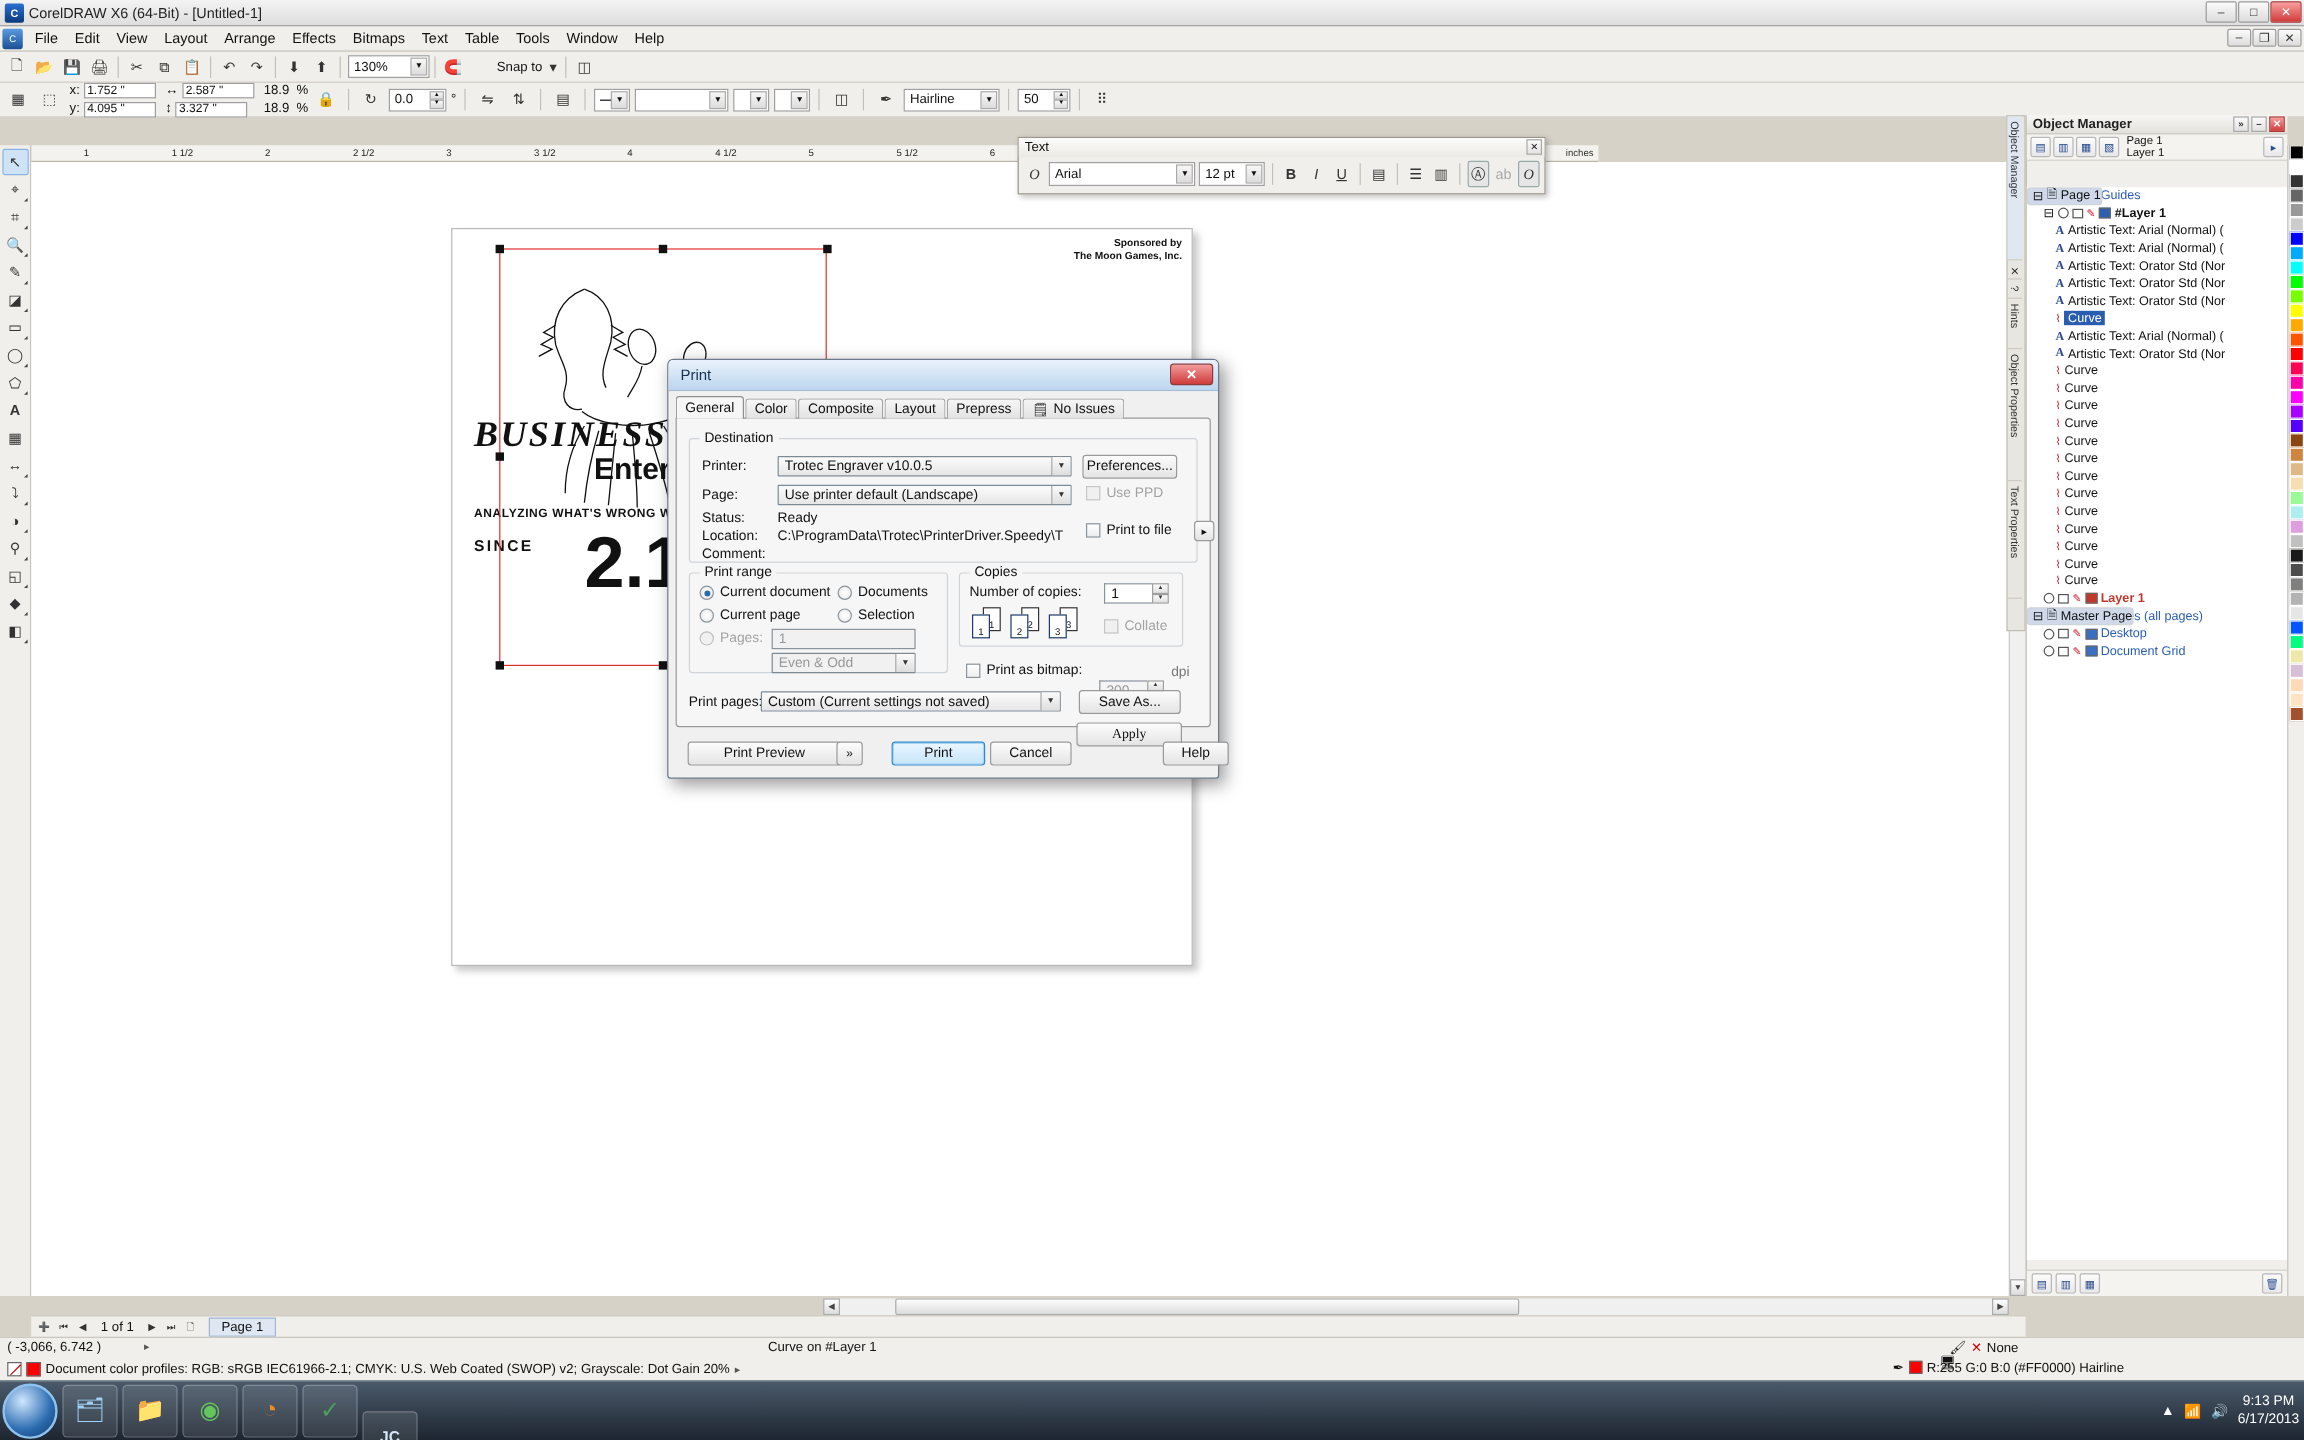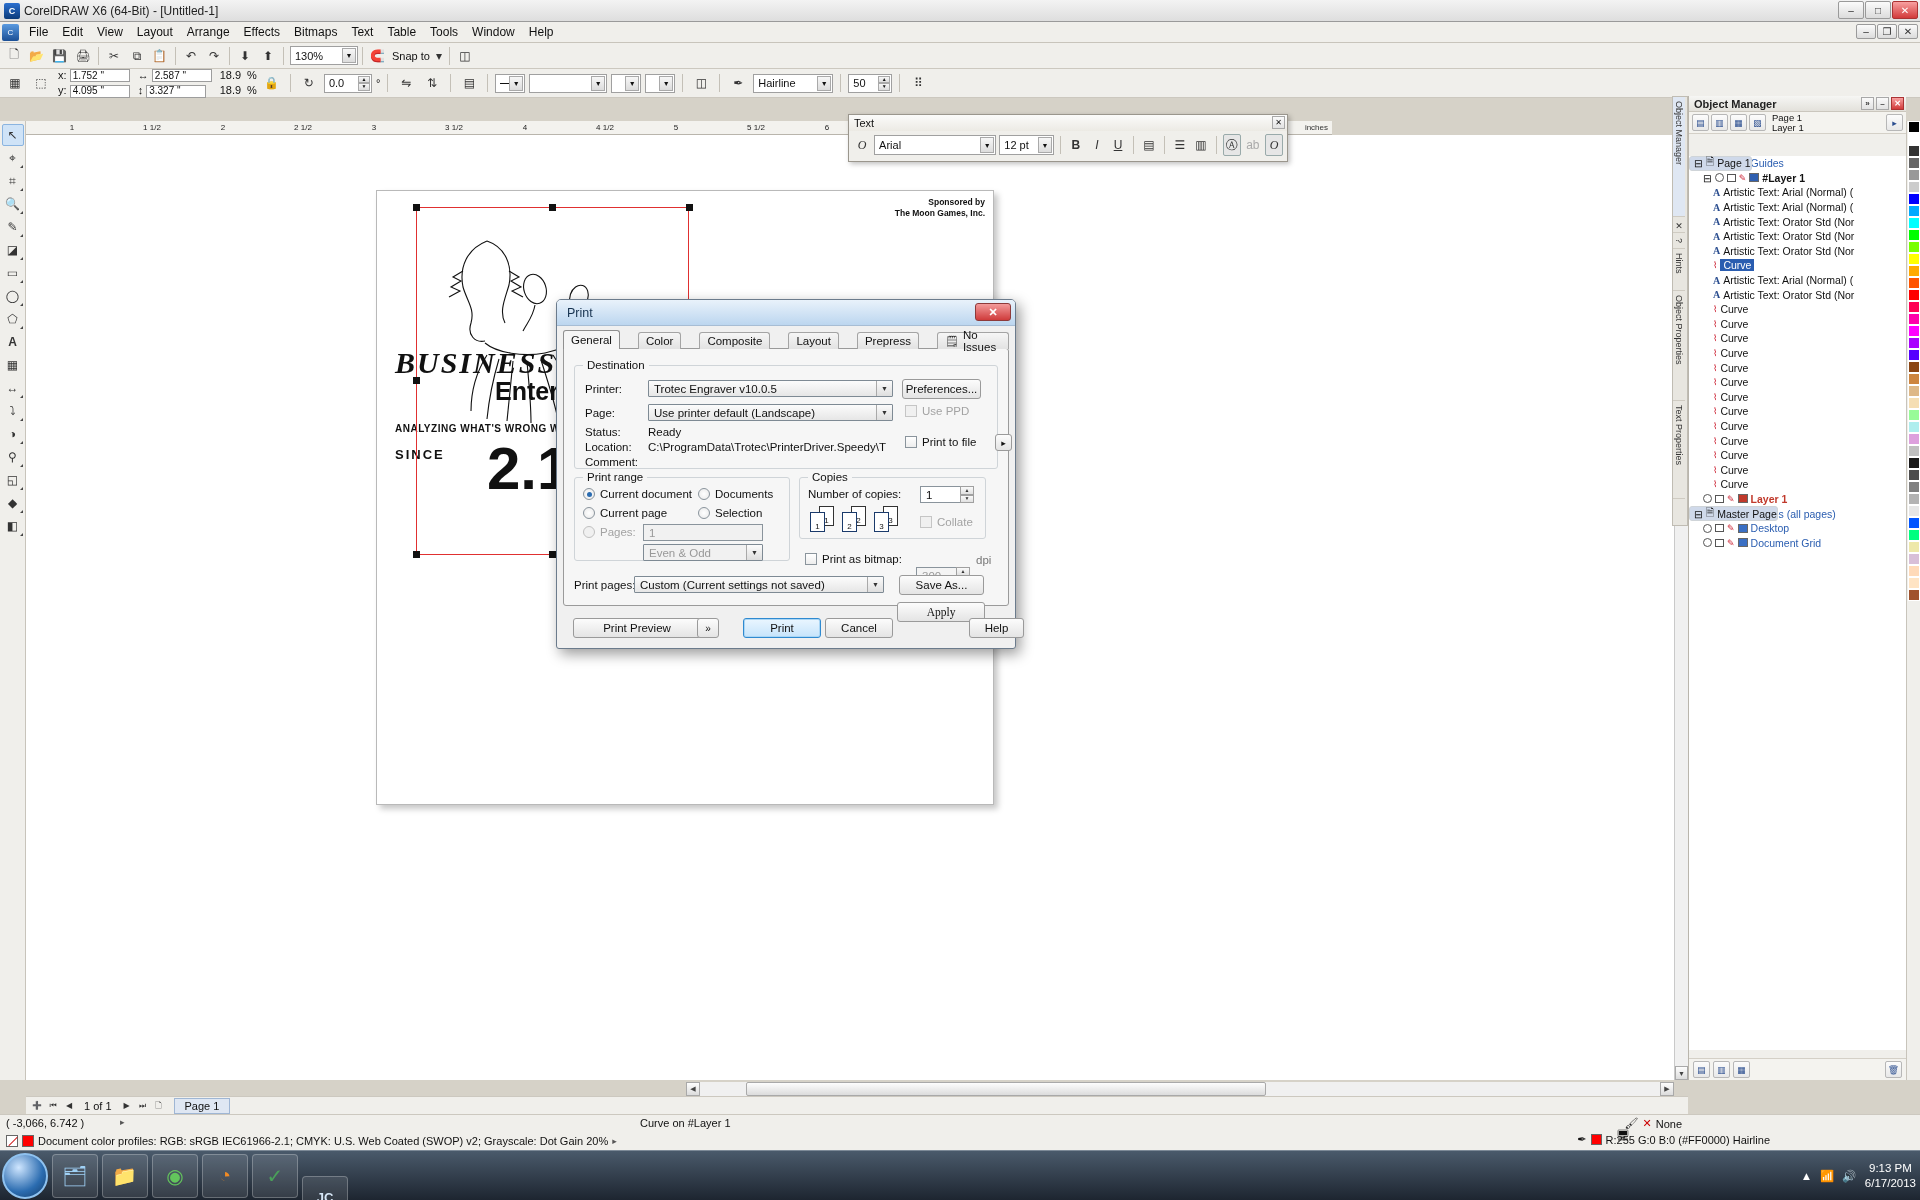--- a/index.html
+++ b/index.html
@@ -147,21 +147,21 @@
   
   .dlg{position:absolute;left:556px;top:299px;width:460px;height:350px;
     background:#f0f0f0;border:1px solid #6b7b8c;border-radius:5px 5px 3px 3px;
     box-shadow:4px 5px 14px rgba(0,0,0,.4);}
   .dlg-title{height:26px;background:linear-gradient(#e9f2fb,#bcd6ef);border-radius:4px 4px 0 0;
     display:flex;align-items:center;padding-left:10px;font-size:12.5px;color:#16324f;position:relative;
     border-bottom:1px solid #a7bdd4;}
   .dlg-x{position:absolute;right:4px;top:3px;width:36px;height:18px;border:1px solid #8d3a3a;border-radius:3px;
     background:linear-gradient(#f39b9b,#cf3b3b);color:#fff;display:flex;align-items:center;justify-content:center;font-size:11px;font-weight:bold;}
   .dlg-body{position:absolute;left:6px;right:6px;top:30px;bottom:6px;}
-  .tabs{display:flex;align-items:flex-end;height:19px;gap:18px;position:relative;z-index:2;}
+  .tabs{display:flex;align-items:flex-end;height:19px;gap:1px;position:relative;z-index:2;}
   .tab{height:17px;padding:0 7px;background:linear-gradient(#f6f6f6,#e2e2e2);border:1px solid #a4a4a4;
     border-bottom:none;border-radius:3px 3px 0 0;font-size:11.5px;color:#111;display:flex;align-items:center;}
   .tab.active{height:19px;background:#f6f6f6;border-color:#8f8f8f;font-weight:normal;}
   .tab.noissue{gap:4px;}
   .tabpanel{position:absolute;left:0;right:0;top:18px;bottom:36px;background:#f6f6f6;border:1px solid #9a9a9a;border-radius:0 3px 3px 3px;}
   .grp{position:absolute;border:1px solid #cfd4d8;border-radius:3px;}
   .grp>.lg{position:absolute;top:-7px;left:8px;background:#f6f6f6;padding:0 4px;font-size:11.5px;color:#111;}
   .lbl{position:absolute;font-size:11.5px;color:#111;}
   .cbo{position:absolute;height:17px;border:1px solid #7e8a94;background:linear-gradient(#fcfcfc,#e6e6e6);
     font-size:11.5px;color:#111;display:flex;align-items:center;padding-left:5px;border-radius:1px;}
@@ -258,21 +258,21 @@
     <div class="tsep"></div>
     <div class="tbtn">⬇</div>
     <div class="tbtn">⬆</div>
     <div class="tsep"></div>
     <div class="combo" style="width:68px;margin-left:2px;">
       <span>130%</span>
       <span class="arrow">▼</span>
     </div>
     <div class="tsep"></div>
     <div class="tbtn">🧲</div>
-    <div style="font-size:11px;color:#111;padding:0 2px;">Snap to</div>
+    <div style="font-size:11px;color:#111;padding:0 2px;margin-left:22px;">Snap to</div>
     <div class="tbtn" style="width:12px;">▾</div>
     <div class="tsep"></div>
     <div class="tbtn">◫</div>
   </div>
 
   <div class="propbar">
     <div class="tbtn">▦</div>
     <div class="tbtn">⬚</div>
     <div style="margin-left:2px;">
       <div class="xy">

